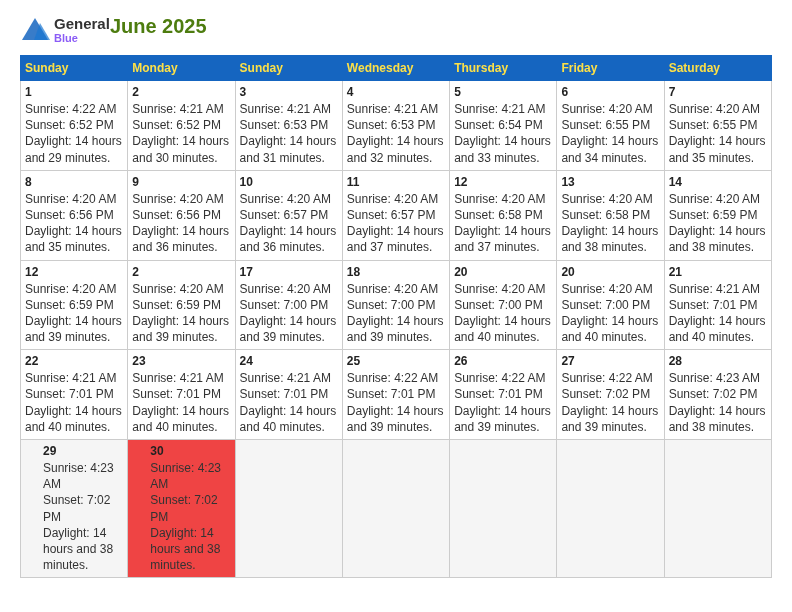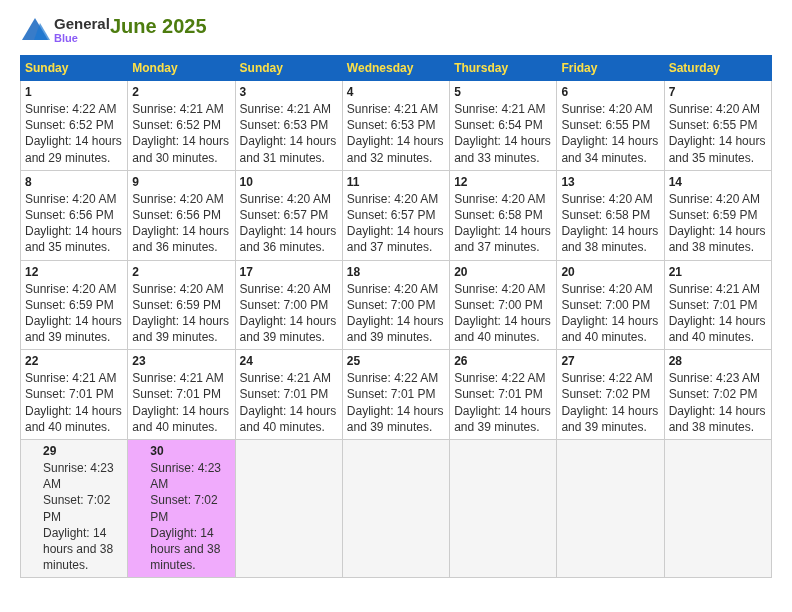--- a/index.html
+++ b/index.html
@@ -253,21 +253,21 @@
           <td>
         <span class="day-number">28</span>
         <span class="day-info">Sunrise: 4:23 AM<br>Sunset: 7:02 PM<br>Daylight: 14 hours and 38 minutes.</span>
       </td>
         </tr>
         <tr>
           <td style="background: rgb(245, 245, 245);">
         <span class="day-number">29</span>
         <span class="day-info">Sunrise: 4:23 AM<br>Sunset: 7:02 PM<br>Daylight: 14 hours and 38 minutes.</span>
       </td>
-          <td style="background: #f0abfc;">
+          <td style="background: #ef4444;">
         <span class="day-number">30</span>
         <span class="day-info">Sunrise: 4:23 AM<br>Sunset: 7:02 PM<br>Daylight: 14 hours and 38 minutes.</span>
       </td>
           <td class="empty-cell"></td>
           <td class="empty-cell"></td>
           <td class="empty-cell"></td>
           <td class="empty-cell"></td>
           <td class="empty-cell"></td>
         </tr>
       </tbody>

